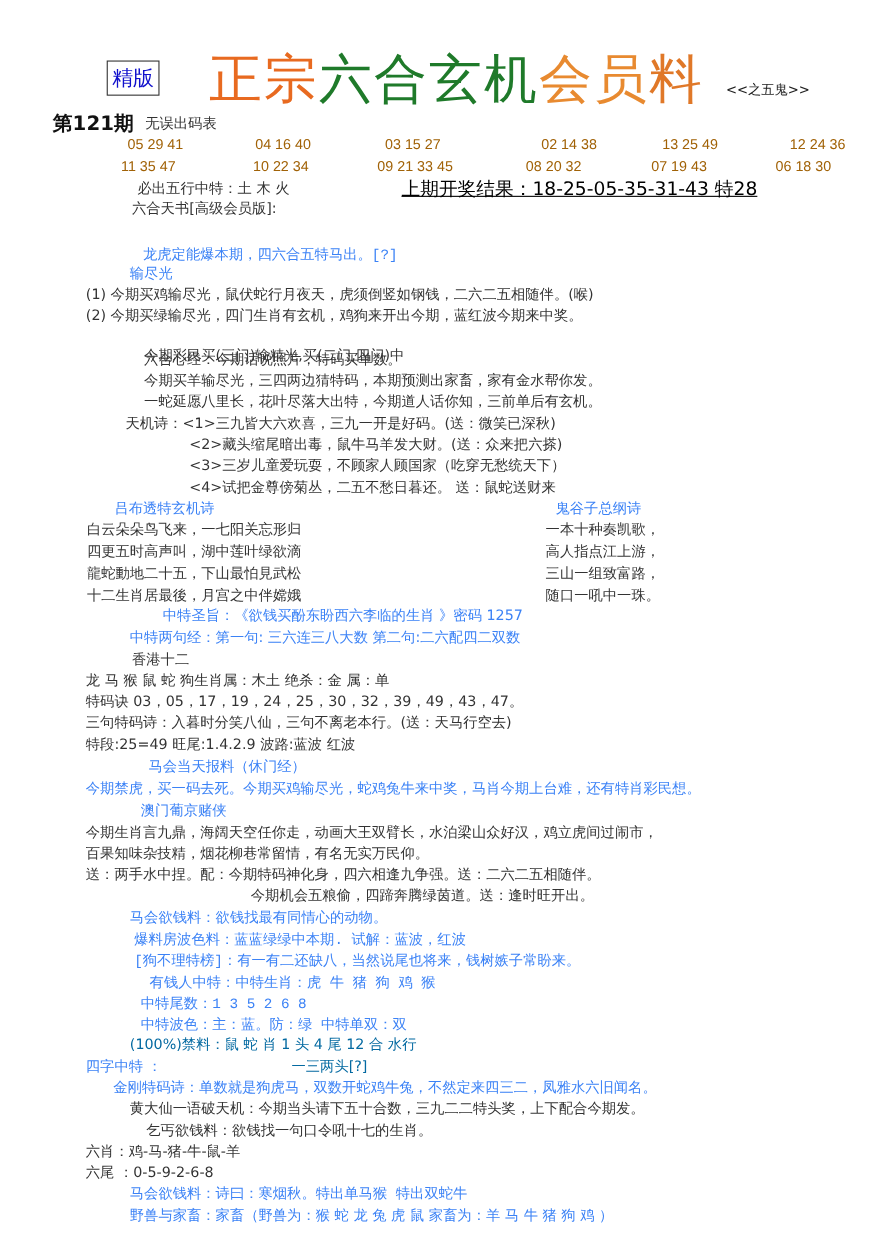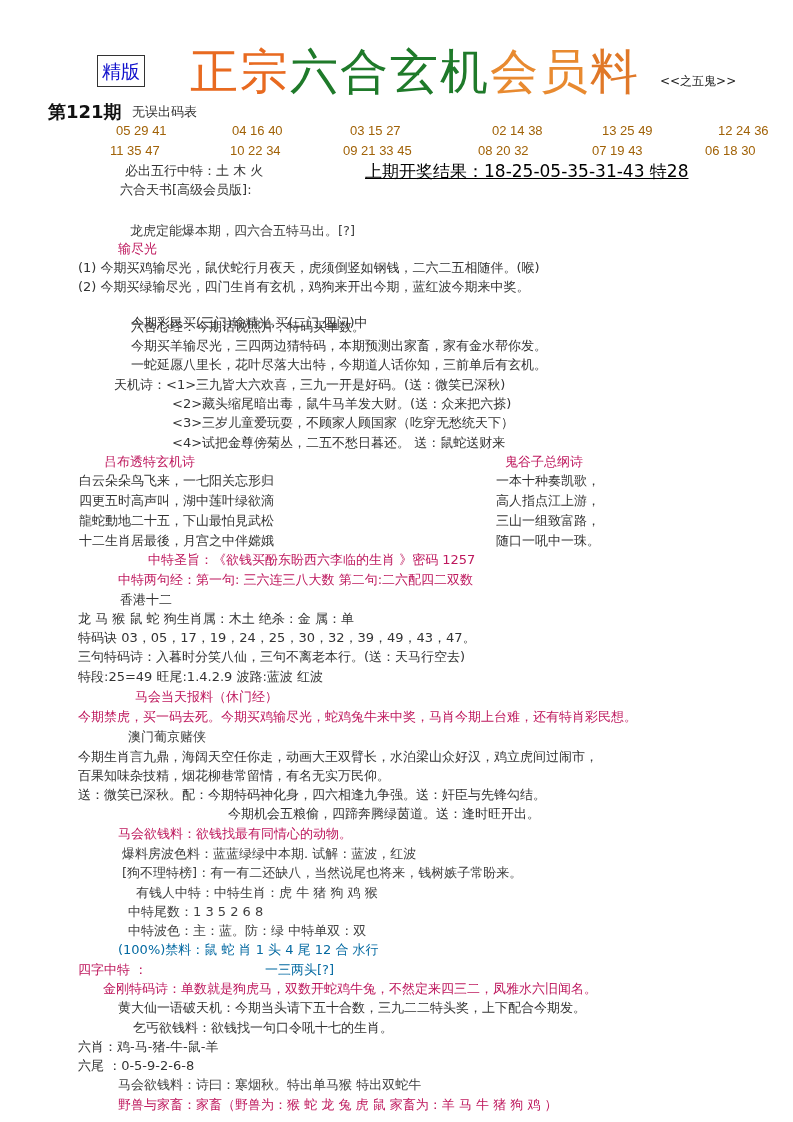--- a/index.html
+++ b/index.html
@@ -10,22 +10,22 @@
            font-size:19px; line-height:30px; text-align:center; color:#111;
            font-family:"DejaVu Serif", serif; }
   .badge .b { color:#1010cc; }
   .title { left:190px; top:40px; font-size:48px; font-family:"DejaVu Serif", serif; letter-spacing:2px; }
   .title span { display:inline-block; }
   .sub { left:660px; top:73px; font-size:12px; color:#222; }
   .issue { left:48px; top:100px; font-size:18px; font-weight:bold; color:#111; }
   .issue-sub { left:132px; top:103px; font-size:13px; color:#333; }
   .nums { font-family:Liberation Sans, sans-serif; font-size:13px; color:#a16207; }
   .t13 { font-size:13px; color:#333; }
-  .blue { color:#404040; }
-  .red { color:#be185d;text-align:center; }
+  .blue { color:#3b82f6;font-family:Liberation Mono, monospace; }
+  .red { color:#3b82f6;text-align:center; }
   .dark { color:#0369a1; }
   .result { left:365px; top:160px; font-size:17px; color:#000000;text-decoration:underline; }
 </style>
 </head>
 <body>
 
 <div class="abs badge"><span class="b">精版</span></div>
 <div class="abs title" id="title"><span style="color: rgb(232, 106, 32);">正</span><span style="color: rgb(232, 106, 32);">宗</span><span style="color: rgb(31, 122, 42);">六</span><span style="color: rgb(31, 122, 42);">合</span><span style="color: rgb(31, 122, 42);">玄</span><span style="color: rgb(31, 122, 42);">机</span><span style="color: rgb(232, 138, 48);">会</span><span style="color: rgb(232, 138, 48);">员</span><span style="color: rgb(224, 120, 40);">料</span></div>
 <div class="abs sub">&lt;&lt;之五鬼&gt;&gt;</div>
 
@@ -78,21 +78,21 @@
 <div class="abs t13" style="left:120px;top:591px">香港十二</div>
 <div class="abs t13" style="left:78px;top:610px">龙 马 猴 鼠 蛇 狗生肖属：木土 绝杀：金 属：单</div>
 <div class="abs t13" style="left:78px;top:629px">特码诀 03，05，17，19，24，25，30，32，39，49，43，47。</div>
 <div class="abs t13" style="left:78px;top:648px">三句特码诗：入暮时分笑八仙，三句不离老本行。(送：天马行空去)</div>
 <div class="abs t13" style="left:78px;top:668px">特段:25=49 旺尾:1.4.2.9 波路:蓝波  红波</div>
 <div class="abs t13 red" style="left:135px;top:688px">马会当天报料（休门经）</div>
 <div class="abs t13 red" style="left:78px;top:708px">今期禁虎，买一码去死。今期买鸡输尽光，蛇鸡兔牛来中奖，马肖今期上台难，还有特肖彩民想。</div>
 <div class="abs t13 blue" style="left:128px;top:728px">澳门葡京赌侠</div>
 <div class="abs t13" style="left:78px;top:748px">今期生肖言九鼎，海阔天空任你走，动画大王双臂长，水泊梁山众好汉，鸡立虎间过闹市，</div>
 <div class="abs t13" style="left:78px;top:767px">百果知味杂技精，烟花柳巷常留情，有名无实万民仰。</div>
-<div class="abs t13" style="left:78px;top:786px">送：微笑已深秋。配：今期特码神化身，四六相逢九争强。送：奸臣与先锋勾结。</div>
+<div class="abs t13" style="left:78px;top:786px">送：两手水中捏。配：今期特码神化身，四六相逢九争强。送：二六二五相随伴。</div>
 <div class="abs t13" style="left:228px;top:805px">今期机会五粮偷，四蹄奔腾绿茵道。送：逢时旺开出。</div>
 <div class="abs t13 red" style="left:118px;top:825px">马会欲钱料：欲钱找最有同情心的动物。</div>
 <div class="abs t13 blue" style="left:122px;top:845px">爆料房波色料：蓝蓝绿绿中本期. 试解：蓝波，红波</div>
 <div class="abs t13 blue" style="left:122px;top:864px">[狗不理特榜]：有一有二还缺八，当然说尾也将来，钱树嫉子常盼来。</div>
 <div class="abs t13 blue" style="left:136px;top:884px">有钱人中特：中特生肖：虎 牛 猪 狗 鸡 猴</div>
 <div class="abs t13 blue" style="left:128px;top:903px">中特尾数：1 3 5 2 6 8</div>
 <div class="abs t13 blue" style="left:128px;top:922px">中特波色：主：蓝。防：绿   中特单双：双</div>
 <div class="abs t13 dark" style="left:118px;top:941px">(100%)禁料：鼠 蛇 肖 1 头 4 尾 12 合 水行</div>
 <div class="abs t13 red" style="left:78px;top:961px">四字中特   ：</div>
 <div class="abs t13 dark" style="left:265px;top:961px">一三两头[?]</div>

